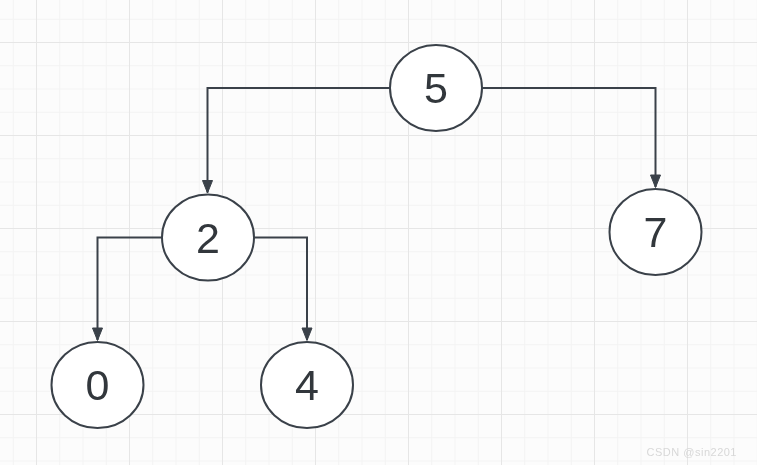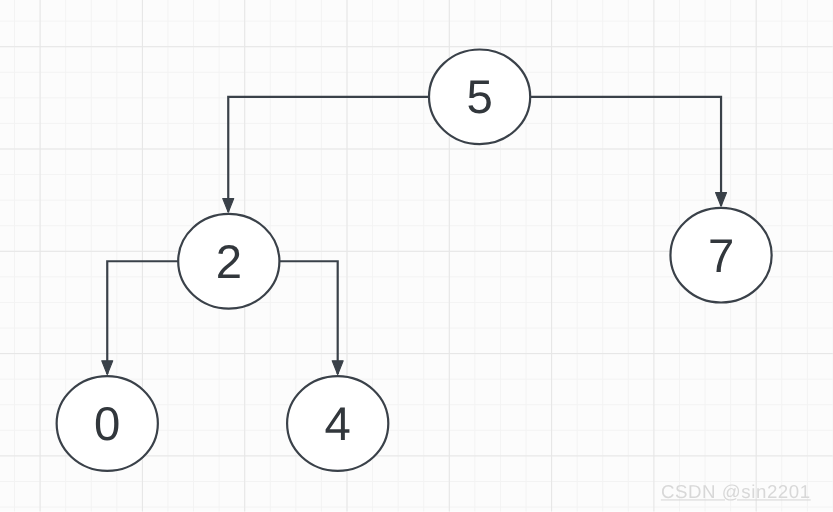--- a/index.html
+++ b/index.html
@@ -49,25 +49,24 @@
   }
   .edge {
     fill: none;
     stroke: #3a4149;
     stroke-width: 2;
   }
   .watermark {
     position: absolute;
     right: 20px;
     bottom: 7px;
-    font-size: 17px;
+    font-size: 11px;
     letter-spacing: 0.5px;
     color: #d8d8d8;
     user-select: none;
-    text-decoration: underline;
   }
 </style>
 </head>
 <body>
 
 <div class="canvas">
   <svg class="diagram" width="757" height="465" viewBox="0 0 757 465">
     <defs>
       <marker id="arrow" markerUnits="userSpaceOnUse" markerWidth="15" markerHeight="12" refX="13" refY="6" orient="auto">
         <path d="M1,1 L13.5,6 L1,11 Z" fill="#3a4149" stroke="#3a4149" stroke-linejoin="round"></path>

